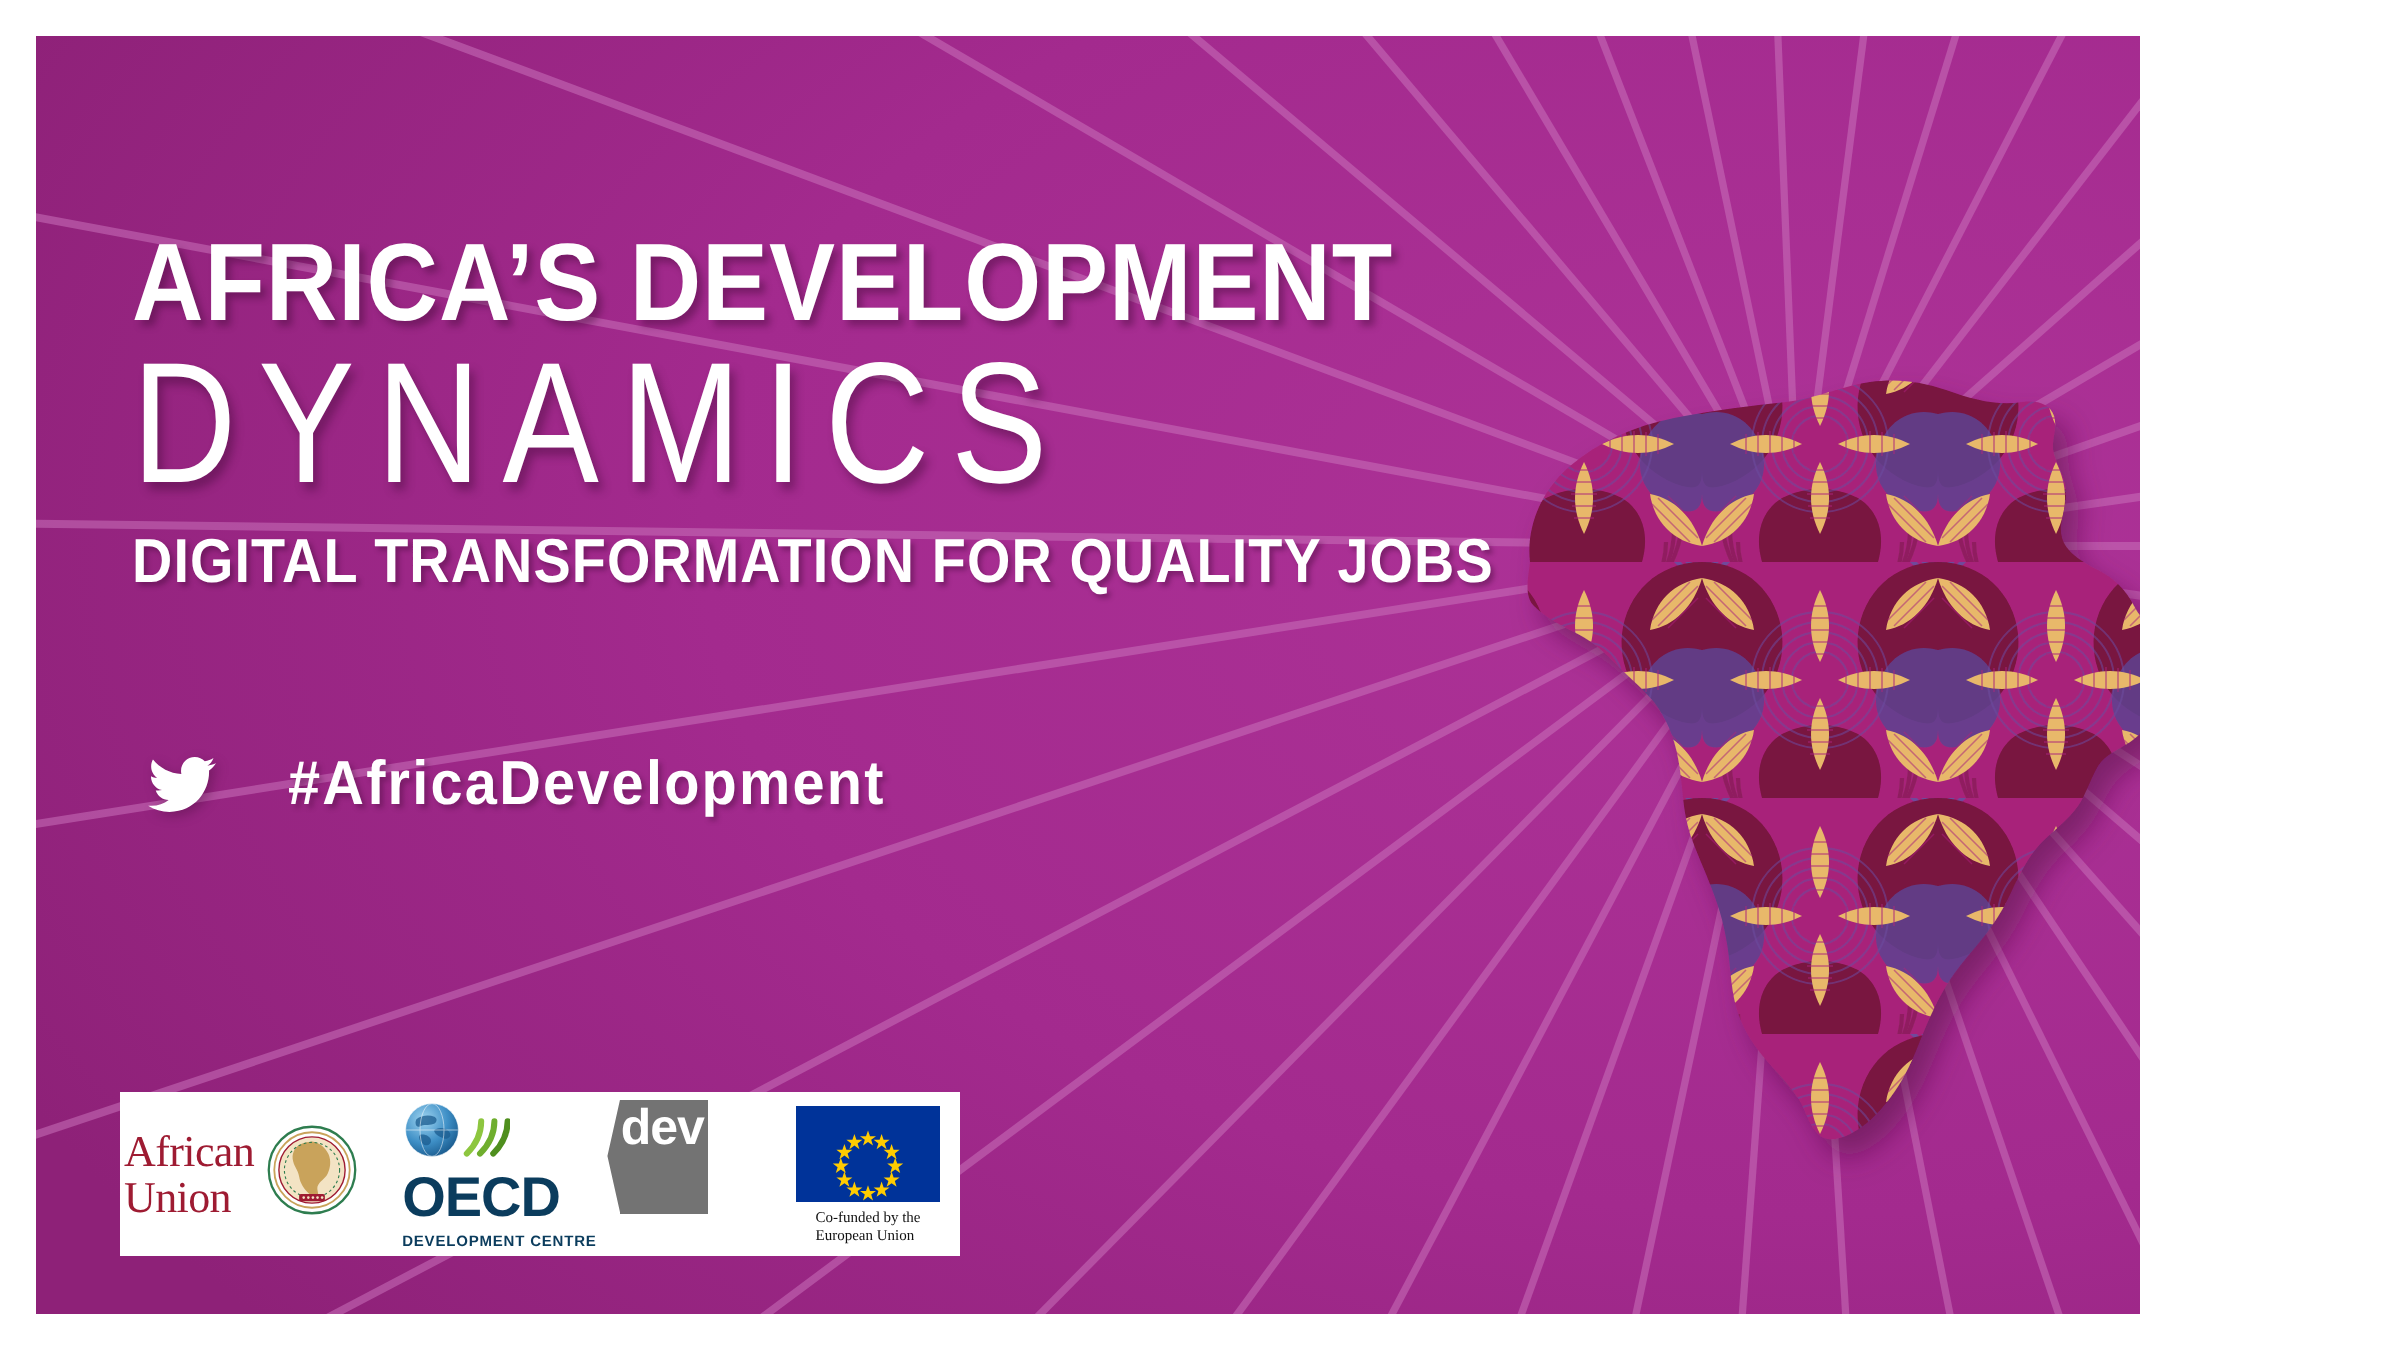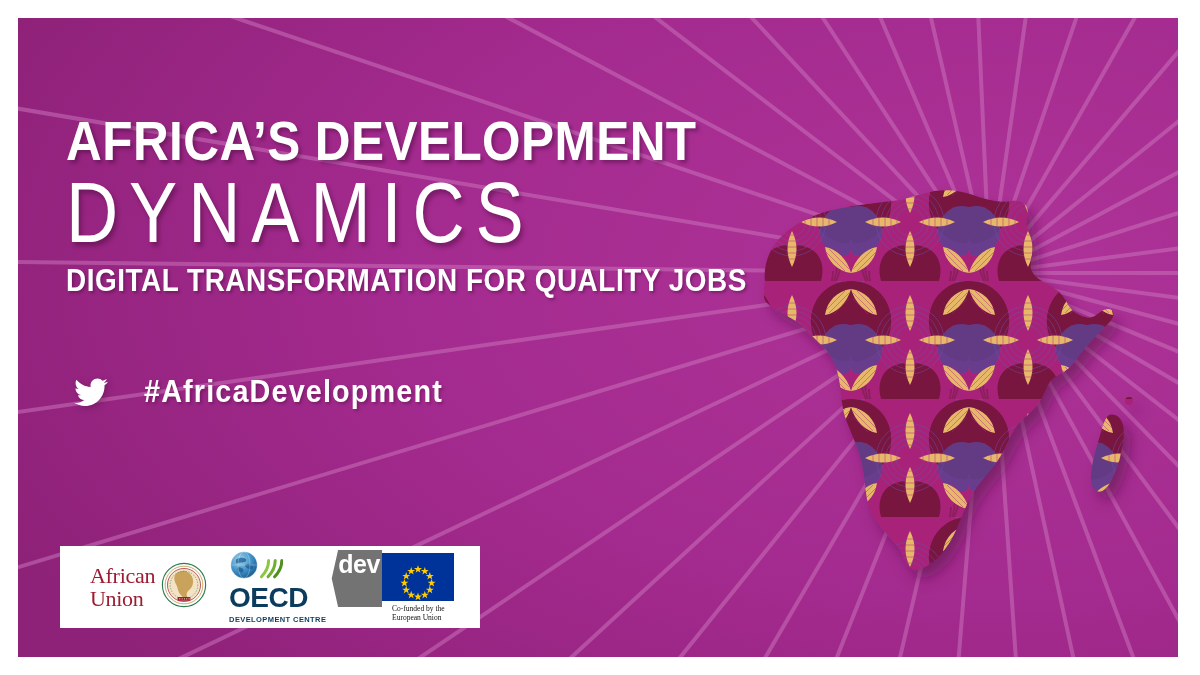--- a/index.html
+++ b/index.html
@@ -8,21 +8,21 @@
   
   .poster{
     position:relative;
     width:1200px;height:675px;
     background:#ffffff;
     box-sizing:border-box;
     padding:18px;
   }
   .canvas{
     position:relative;
-    width:1160px;height:639px;
+    width:1052px;height:639px;
     overflow:hidden;
     background:#A32A8E;
   }
 
   
   .rays{
     position:absolute;
     left:0;top:0;width:100%;height:100%;
   }
   .rays svg{display:block;width:100%;height:100%;}
@@ -102,21 +102,21 @@
   }
 
   
   .logobar{
     position:absolute;
     left:42px;top:528px;
     width:420px;height:82px;
     background:#ffffff;
     display:flex;align-items:center;
     box-sizing:border-box;
-    padding:0 30px;
+    padding:0 2px;
   }
   .logo-au{display:flex;align-items:center;flex:0 0 auto;}
   .au-words{
     font-family:"Liberation Serif",serif;
     color:#9E1B32;
     font-size:22px;
     line-height:23px;
     letter-spacing:-0.3px;
   }
   .au-words span{display:block;}

